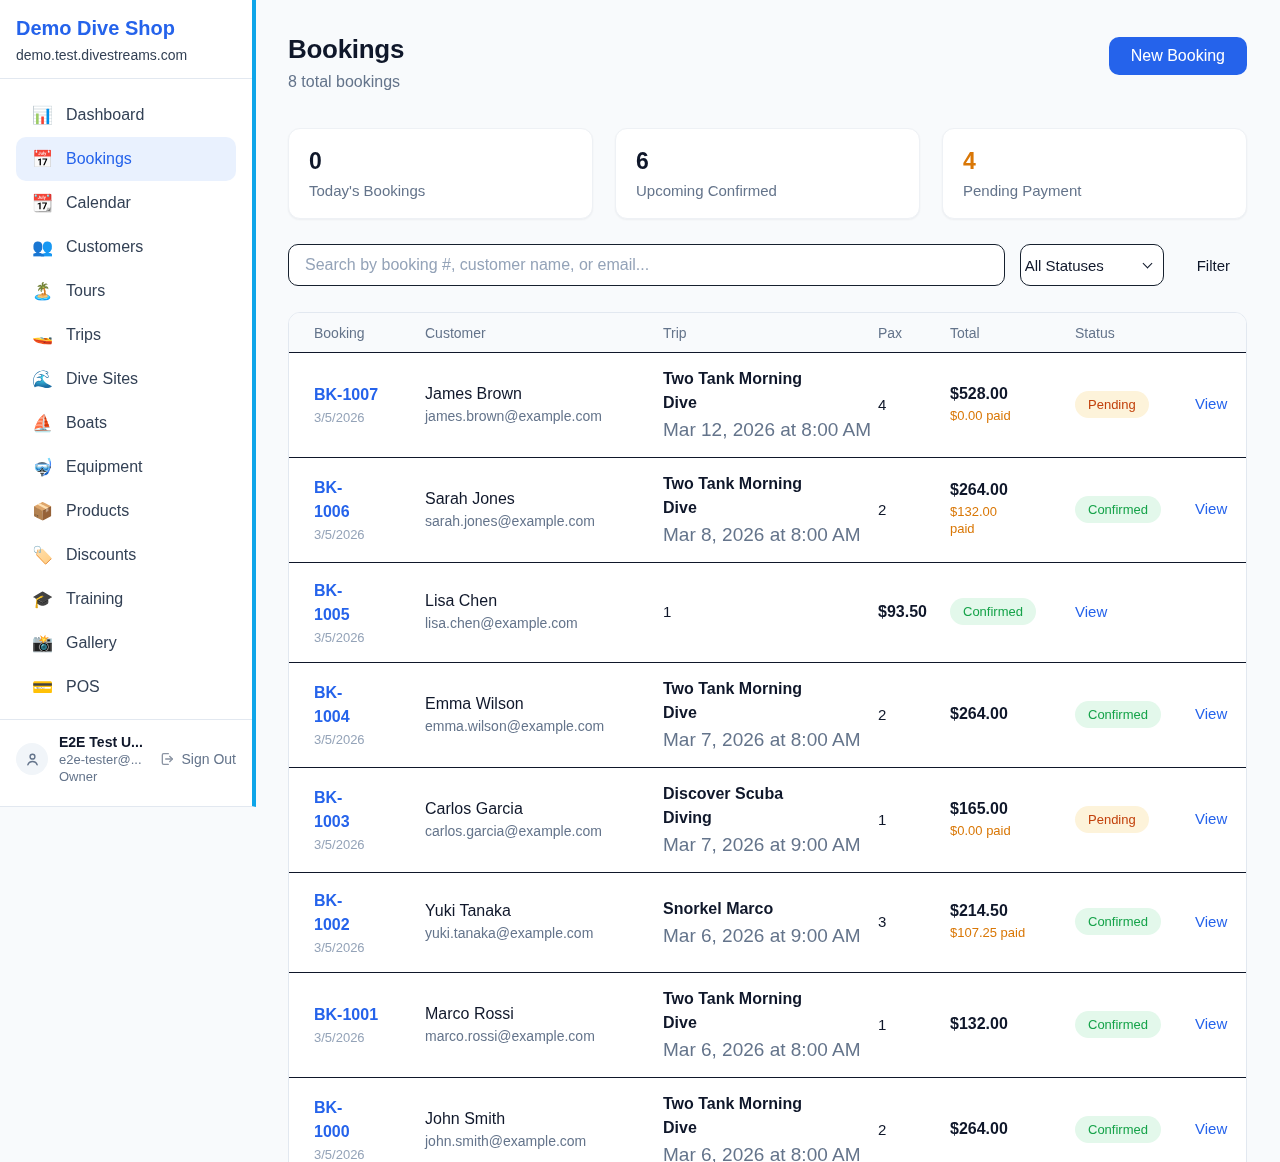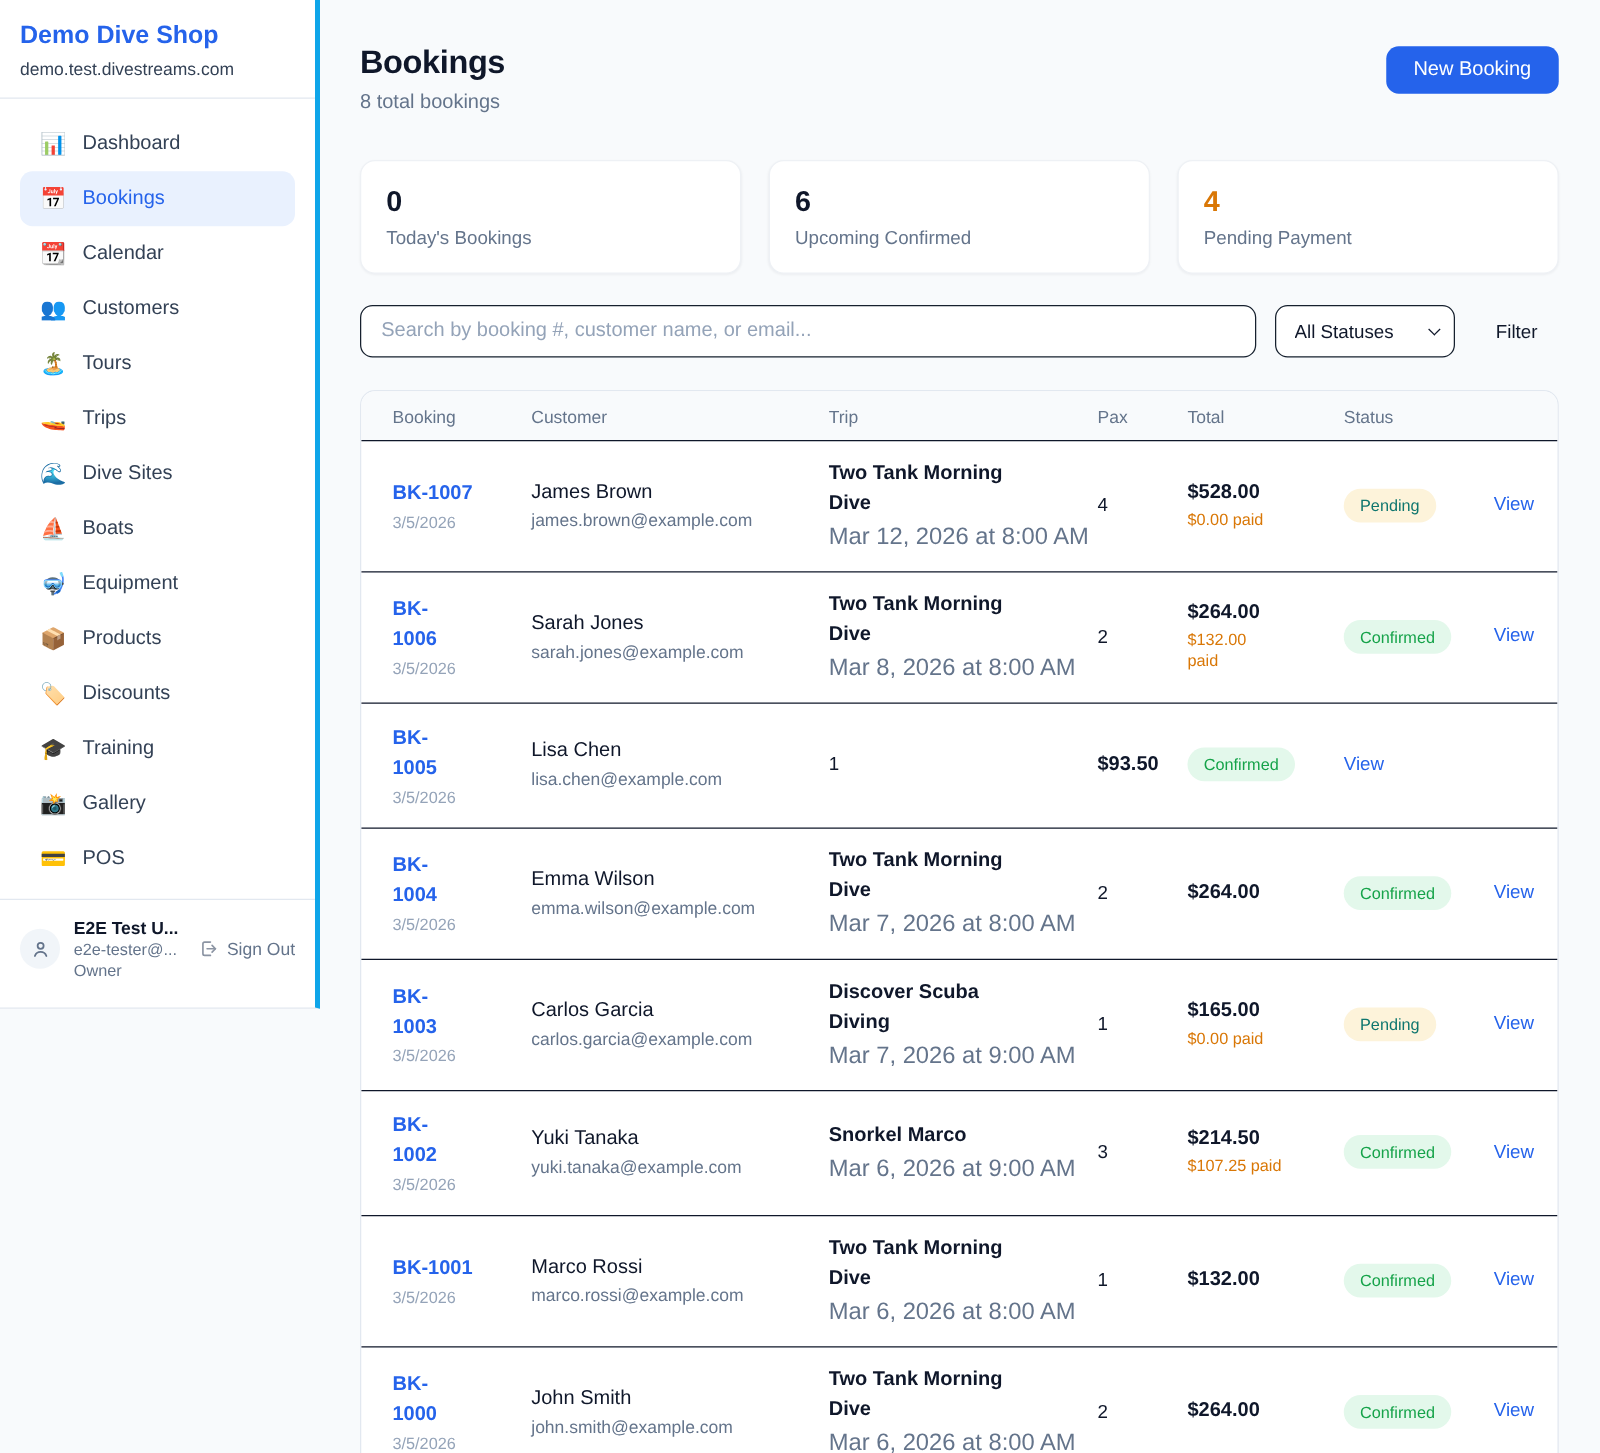--- a/index.html
+++ b/index.html
@@ -74,21 +74,21 @@
   .search-input {
     flex: 1; height: 42px; border: 1.4px solid #16202e; border-radius: 10px;
     padding: 13px 16px; font-family: inherit; font-size: 16px; color: #0f172a;
     background: #ffffff; outline: none;
   }
   .search-input::placeholder { color: #94a3b8; }
   .select-wrap { position: relative; flex: none; }
   .status-select {
     appearance: none; -webkit-appearance: none;
     height: 42px; width: 144px; border: 1.4px solid #16202e; border-radius: 10px;
-    padding: 0 30px 0 15px; font-family: inherit; font-size: 15px; color: #0f172a;
+    padding: 0 30px 0 4px; font-family: inherit; font-size: 15px; color: #0f172a;
     background: #ffffff; cursor: pointer; outline: none;
   }
   .select-chevron {
     position: absolute; right: 13px; top: 16px; width: 7px; height: 7px;
     border-right: 1.6px solid #0f172a; border-bottom: 1.6px solid #0f172a;
     transform: rotate(45deg); pointer-events: none;
   }
   .filter-btn {
     background: none; border: none; cursor: pointer; font-family: inherit;
     font-size: 15px; color: #0f172a; padding: 0 17px; margin-left: 1px;
@@ -118,21 +118,21 @@
   .cust-email { margin-top: 5px; font-size: 14px; color: #64748b; }
   .trip-name { font-size: 16px; font-weight: 600; color: #0f172a; white-space: pre-line; line-height: 24px; }
   .trip-date { margin-top: 4px; font-size: 19px; color: #64748b; }
   .pax { font-size: 15px; color: #0f172a; }
   .total-amount { font-size: 16px; font-weight: 700; color: #0f172a; }
   .paid-amount { margin-top: 4px; font-size: 13px; color: #d97706; white-space: pre-line; line-height: 17px; }
   .badge {
     display: inline-block; padding: 6px 13px; border-radius: 999px;
     font-size: 13px; font-weight: 500;
   }
-  .badge-pending { background: #fdf3da; color: #0f766e; text-align: center; }
+  .badge-pending { background: #fdf3da; color: #c2410c; text-align: center; }
   .badge-confirmed { background: #e3f8eb; color: #16a34a; }
   .view-link { color: #2563eb; font-size: 15px; font-weight: 500; cursor: pointer; }
 </style>
 </head>
 <body>
 
 <div class="app">
 
   <aside class="sidebar">
     <div class="brand-block">

